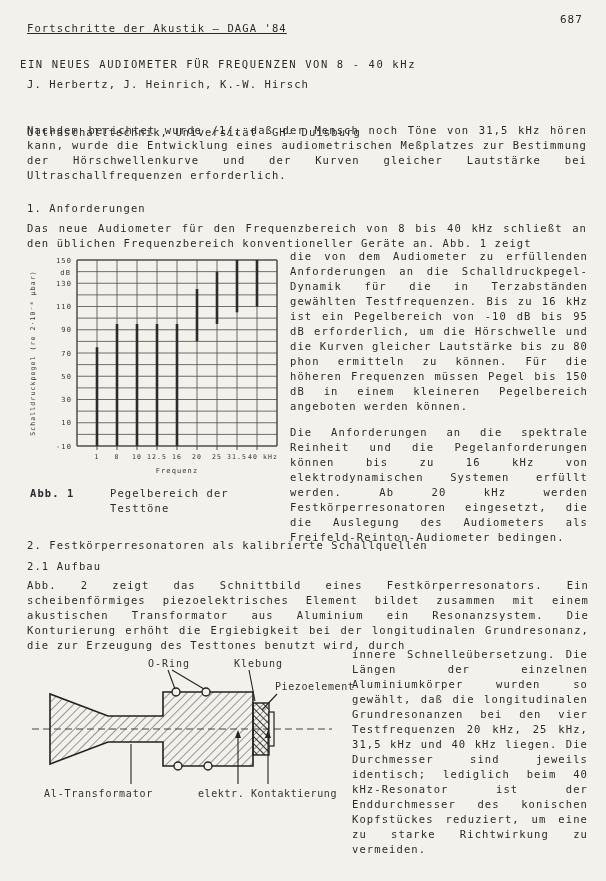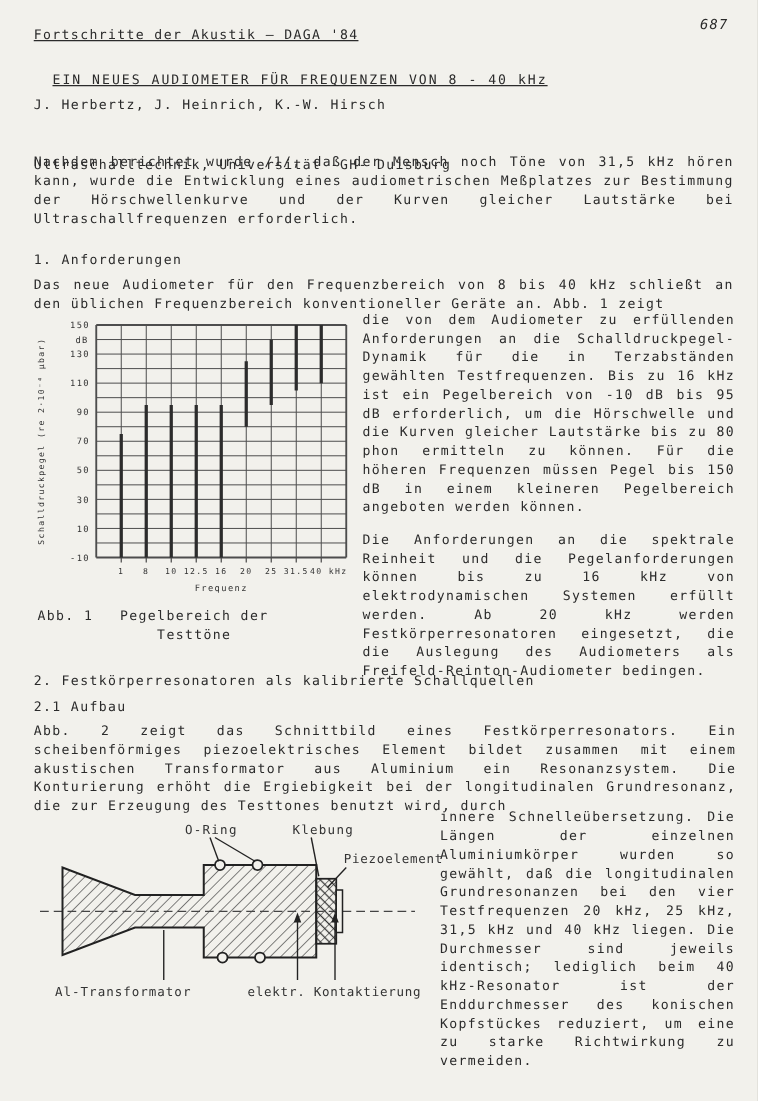--- a/index.html
+++ b/index.html
@@ -5,36 +5,36 @@
   html,body{margin:0;padding:0;background:#d8d6d0;}
   .page{
     position:relative;width:606px;height:881px;margin:0 auto;
     background:#f2f1ec;overflow:hidden;
     font-family:"DejaVu Sans Mono", monospace;
     color:#2b2b2b;font-size:10.5px;line-height:15px;letter-spacing:1.1px;
   }
   .abs{position:absolute;}
   .just{text-align:justify;text-justify:inter-word;}
   .heading{text-underline-offset:3px;text-decoration-thickness:1px;}
-  .pagenum{font-size:11px;letter-spacing:1px;font-style:italic;}
+  .pagenum{font-size:11px;letter-spacing:1px;}
   .cap{display:flex;}
-  .cap .cap-label{flex:0 0 52px;}
-  .cap .cap-text{margin-left:14px;text-align:center;}
+  .cap .cap-label{flex:0 0 52px;font-weight:bold;}
+  .cap .cap-text{margin-left:28px;}
   svg text{font-family:"DejaVu Sans Mono", monospace;fill:#333;}
   .colpar{margin:0 0 11px 0;}
 </style>
 </head>
 <body>
 
 <div class="page">
 
   <div class="abs" style="left:27px;top:21px;text-decoration:underline;">Fortschritte der Akustik – DAGA '84</div>
   <div class="abs pagenum" style="left:560px;top:12px;">687</div>
 
-  <div class="abs" style="left:42px;top:57px;letter-spacing:1.6px;text-decoration:underline;">EIN NEUES AUDIOMETER FÜR FREQUENZEN VON 8 - 40 kHz</div>
+  <div class="abs" style="left:20px;top:57px;letter-spacing:1.6px;">EIN NEUES AUDIOMETER FÜR FREQUENZEN VON 8 - 40 kHz</div>
   <div class="abs" style="left:27px;top:77px;">J. Herbertz, J. Heinrich, K.-W. Hirsch</div>
   <div class="abs" style="left:27px;top:97px;margin-top:28px;">Ultraschalltechnik, Universität -GH- Duisburg</div>
 
   <div class="abs just" style="left:27px;top:123px;width:560px;">Nachdem berichtet wurde /1/, daß der Mensch noch Töne von 31,5 kHz hören kann, wurde die Entwicklung eines audiometrischen Meßplatzes zur Bestimmung der Hörschwellenkurve und der Kurven gleicher Lautstärke bei Ultraschallfrequenzen erforderlich.</div>
 
   <div class="abs heading" style="left:27px;top:201px;">1. Anforderungen</div>
   <div class="abs just" style="left:27px;top:221px;width:560px;">Das neue Audiometer für den Frequenzbereich von 8  bis 40 kHz schließt an den üblichen Frequenzbereich konventioneller Geräte an. Abb. 1 zeigt</div>
 
   <svg id="fig1-svg" class="abs" style="left:22px;top:252px;" width="270" height="236" viewBox="0 0 270 236">
       <line x1="55" y1="8" x2="255" y2="8" stroke="#4d4d4d" stroke-width="1.5"></line>

